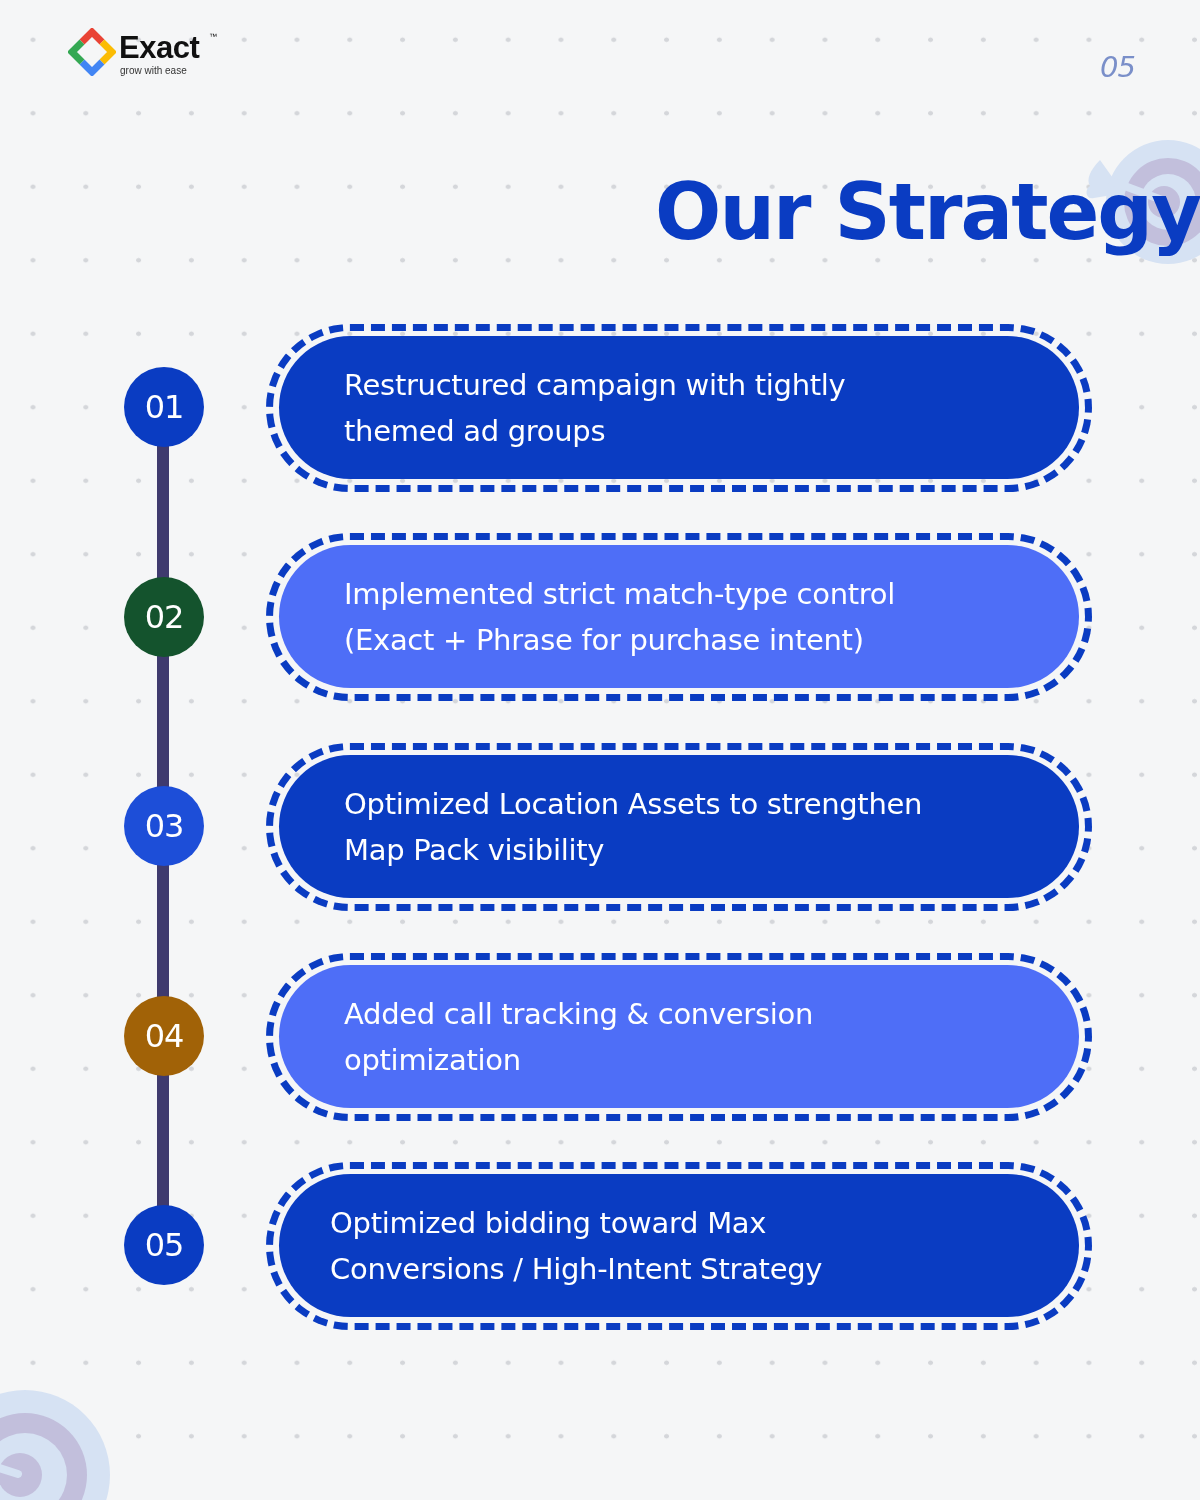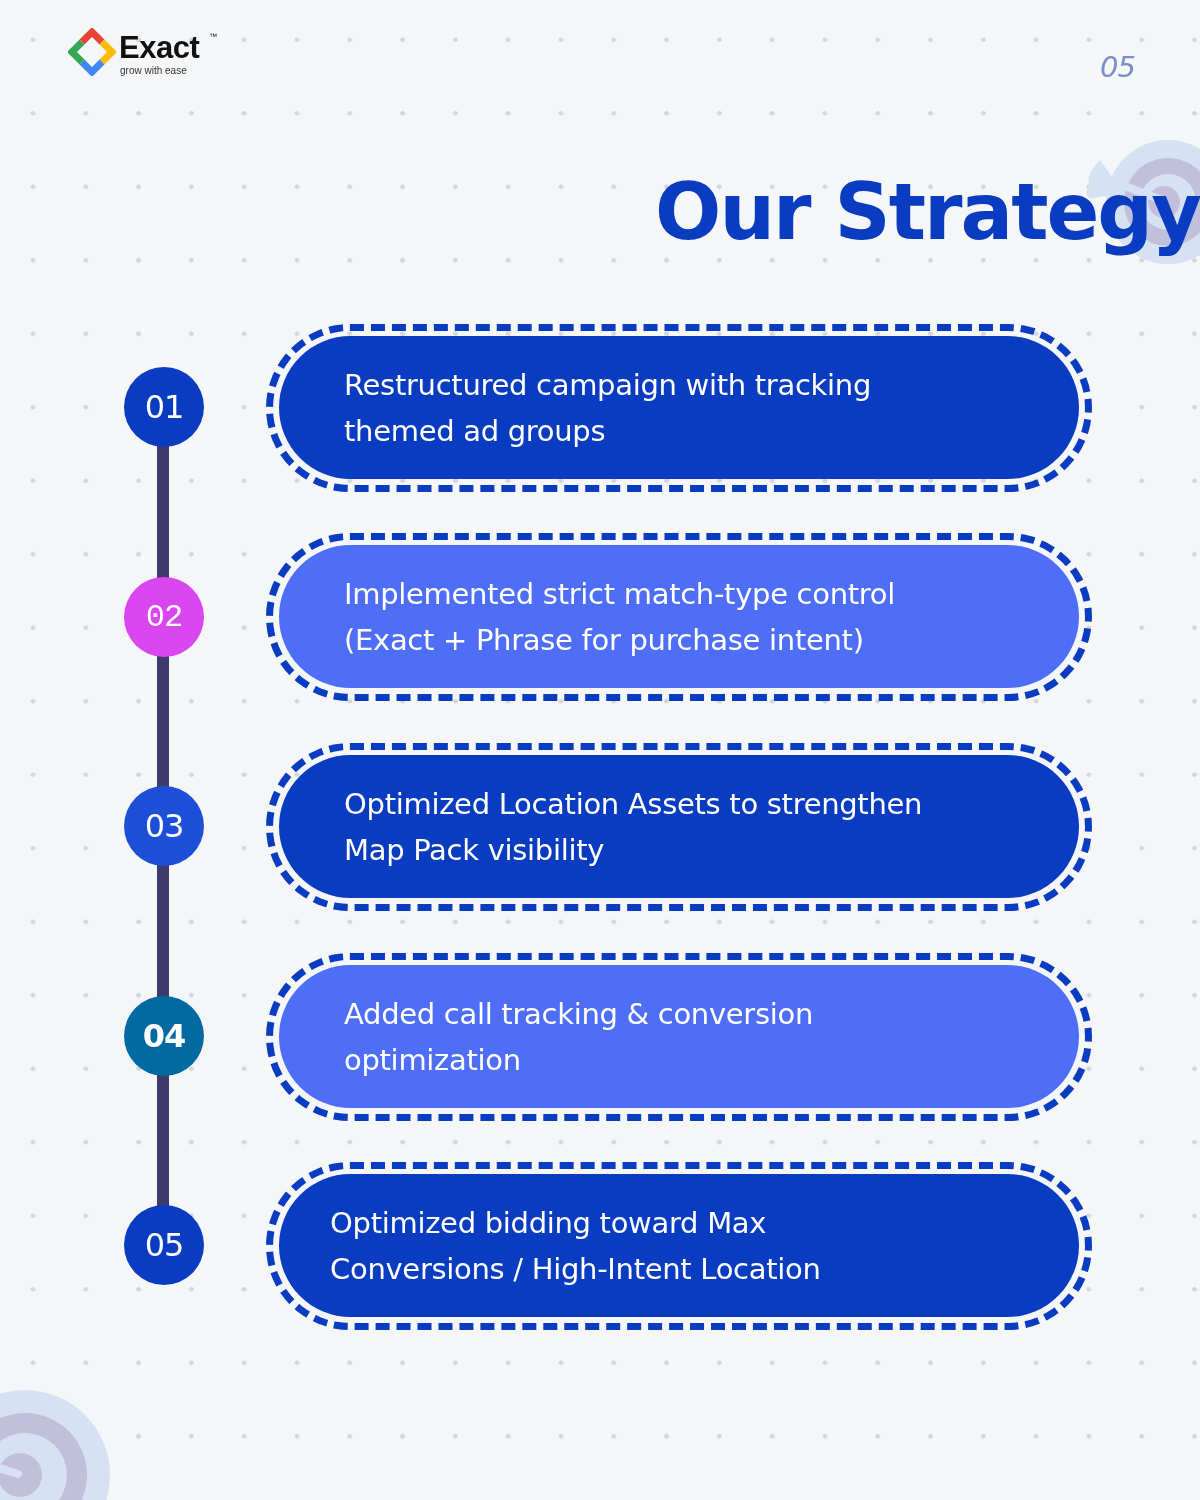--- a/index.html
+++ b/index.html
@@ -91,43 +91,43 @@
   <line x1="40" y1="72" x2="78" y2="84" stroke="#d6e2f3" stroke-width="8" stroke-linecap="round"></line>
 </svg>
 
 <h1 class="title">Our Strategy</h1>
 
 <div class="timeline-line"></div>
 
 <div class="step-badge" style="top:367px;background:#0a3cc2;">01</div>
 <div class="pill-outline" style="top:324px;"></div>
 <div class="pill" style="top:336px;background:#0a3cc2;">
-  <span class="pill-text">Restructured campaign with tracking
+  <span class="pill-text">Restructured campaign with tightly
 themed ad groups</span>
 </div>
 
-<div class="step-badge" style="top:577px;background:#d946ef;font-family:Liberation Mono, monospace;">02</div>
+<div class="step-badge" style="top:577px;background:#14532d;">02</div>
 <div class="pill-outline" style="top:533px;"></div>
 <div class="pill" style="top:545px;background:#4e6ef7;">
   <span class="pill-text">Implemented strict match-type control
 (Exact + Phrase for purchase intent)</span>
 </div>
 
 <div class="step-badge" style="top:786px;background:#1d4ed8;">03</div>
 <div class="pill-outline" style="top:743px;"></div>
 <div class="pill" style="top:755px;background:#0a3cc2;">
   <span class="pill-text">Optimized Location Assets to strengthen
 Map Pack visibility</span>
 </div>
 
-<div class="step-badge" style="top:996px;background:#0369a1;font-weight:bold;">04</div>
+<div class="step-badge" style="top:996px;background:#a16207;">04</div>
 <div class="pill-outline" style="top:953px;"></div>
 <div class="pill" style="top:965px;background:#4e6ef7;">
   <span class="pill-text">Added call tracking &amp; conversion
 optimization</span>
 </div>
 
 <div class="step-badge" style="top:1205px;background:#0a3cc2;">05</div>
 <div class="pill-outline" style="top:1162px;"></div>
 <div class="pill pad-small" style="top:1174px;background:#0a3cc2;">
   <span class="pill-text">Optimized bidding toward Max
-Conversions / High-Intent Location</span>
+Conversions / High-Intent Strategy</span>
 </div>
 
 </body></html>

